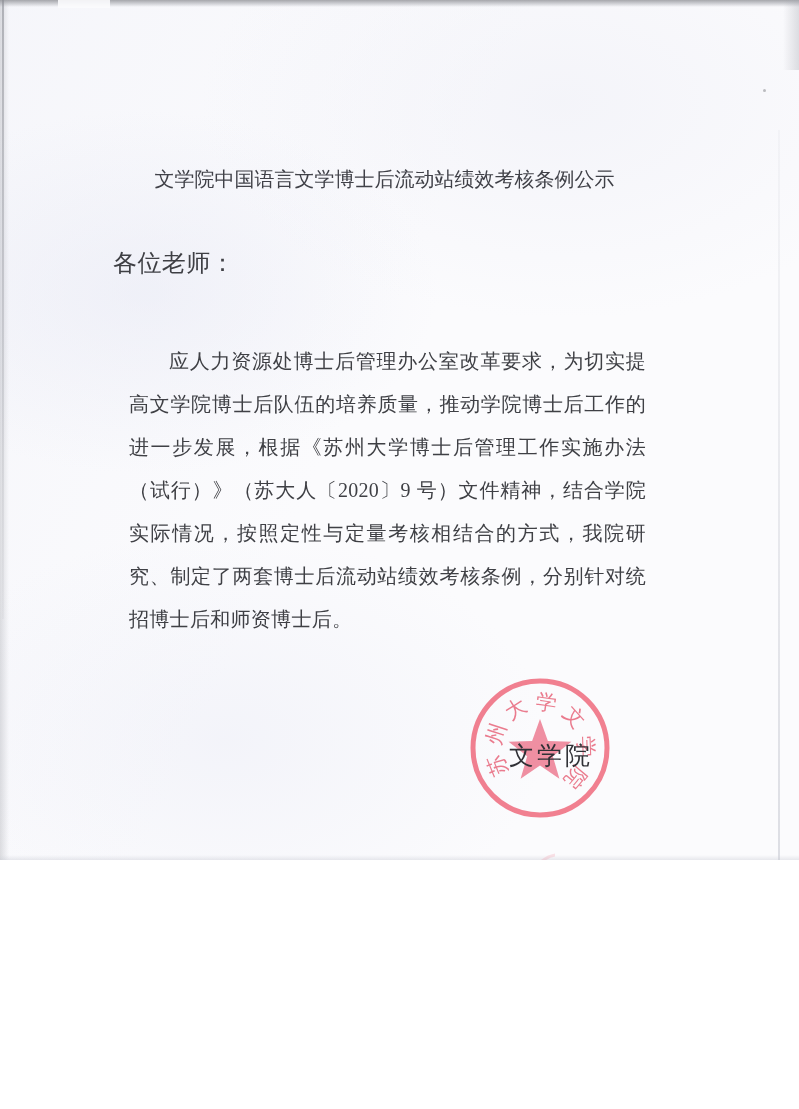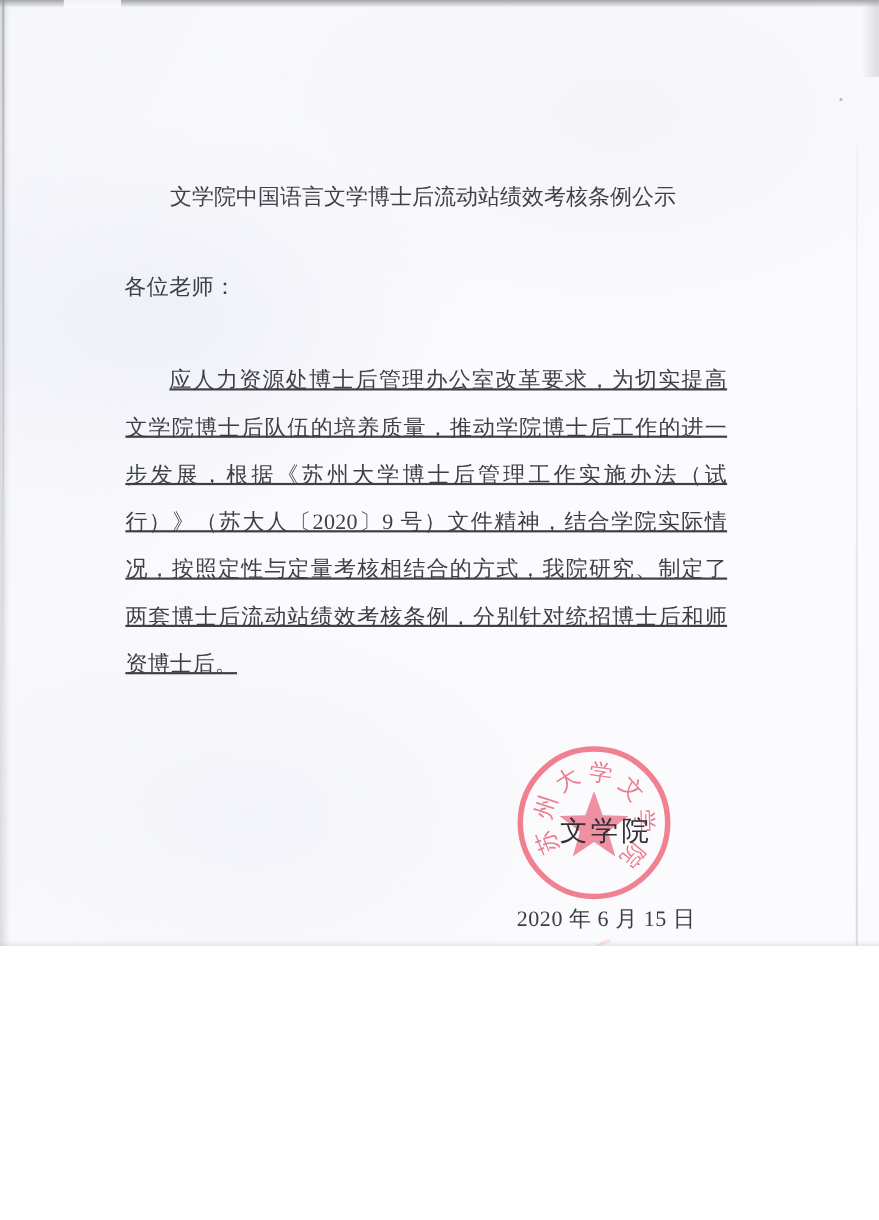--- a/index.html
+++ b/index.html
@@ -54,29 +54,29 @@
 
   
   .doc-title {
     position: absolute; top: 166px; left: 0; width: 769px;
     text-align: center;
     font-size: 20px; line-height: 26px; letter-spacing: 0px;
     color: #404148;
   }
   .salutation {
     position: absolute; top: 247px; left: 113px;
-    font-size: 20px; letter-spacing: 0.4px; color: #3e3f44;
+    font-size: 24px; letter-spacing: 0.4px; color: #3e3f44;
   }
   .body-text {
     position: absolute; top: 324px; left: 113px; width: 549px;
     font-size: 20px; line-height: 43px; letter-spacing: 0.3px;
     color: #3f4045;
     text-align: justify; text-justify: inter-ideograph;
   }
-  .body-text p { margin: 1px; text-indent: 2em; text-decoration: underline; }
+  .body-text p { margin: 16px; text-indent: 2em; }
 
   
   .seal-svg {
     position: absolute; left: 460px; top: 668px; width: 160px; height: 160px;
     z-index: 1; filter: blur(0.3px);
   }
   .seal-arc-text text {
     font-family: "Liberation Serif", "DejaVu Serif", serif;
     font-size: 21px; text-anchor: middle;
   }
@@ -132,15 +132,14 @@
       <text x="80" y="41" transform="rotate(-72 80 80)">州</text>
       <text x="80" y="41" transform="rotate(-32 80 80)">大</text>
       <text x="80" y="41" transform="rotate(8 80 80)">学</text>
       <text x="80" y="41" transform="rotate(48 80 80)">文</text>
       <text x="80" y="41" transform="rotate(88 80 80)">学</text>
       <text x="80" y="41" transform="rotate(130 80 80)">院</text>
     </g>
   </svg>
 
   <div class="signature-name">文学院</div>
-  <div class="signature-date">2020 年 6 月 15 日</div>
 
 </div>
 
 </body></html>

